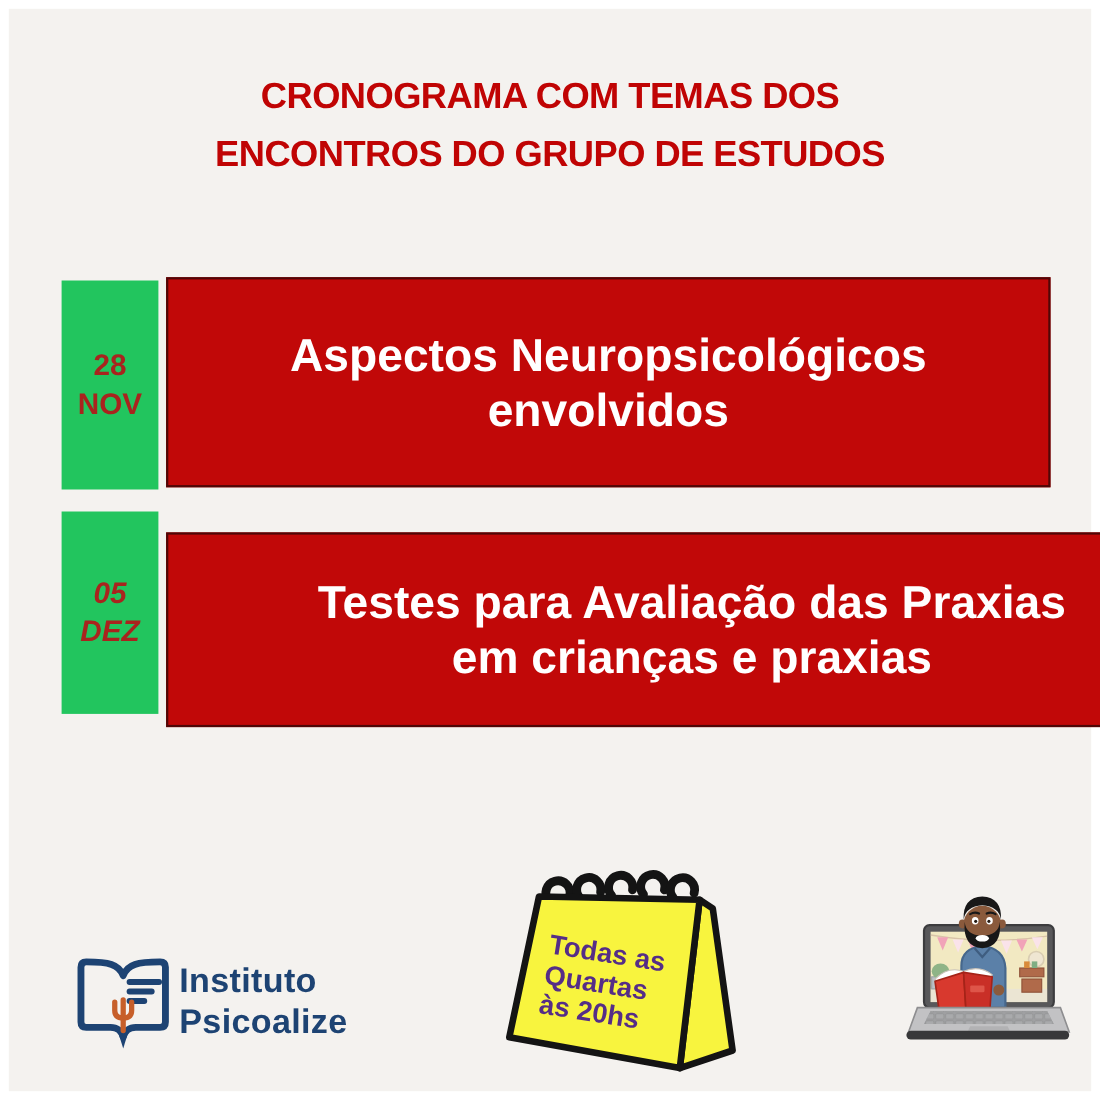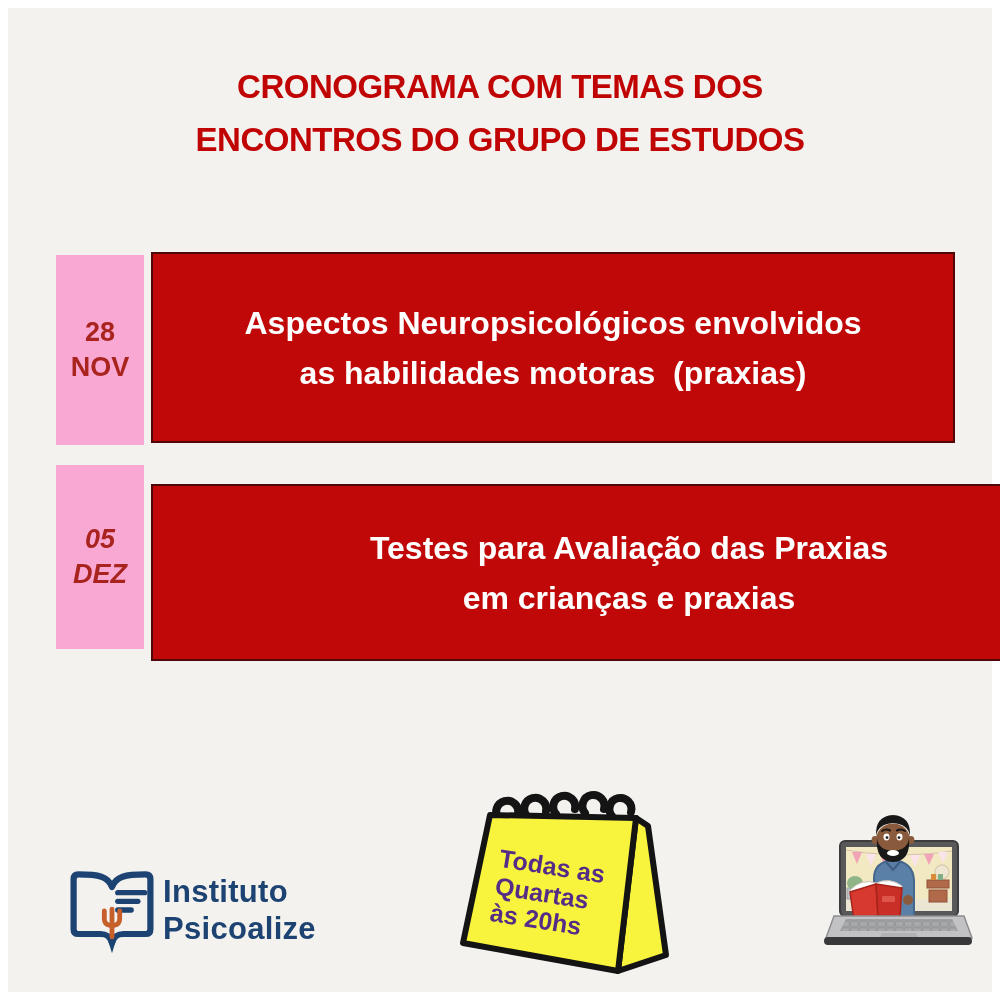--- a/index.html
+++ b/index.html
@@ -6,28 +6,28 @@
   body{width:1000px;height:1000px;background:#ffffff;font-family:"Liberation Sans",sans-serif;}
   .poster{position:relative;width:1000px;height:1000px;background:#ffffff;overflow:hidden;}
   .inner{position:absolute;left:8px;top:8px;right:8px;bottom:8px;background:#f4f2ef;}
 
   
   .title{position:absolute;left:0;right:0;top:52px;margin:0;text-align:center;
          color:#c00404;font-size:33px;font-weight:bold;line-height:53px;letter-spacing:-0.5px;}
   .title span{display:block;}
 
   
-  .date-box{position:absolute;background:#f9a8d4;color:#a9241e;font-weight:bold;
+  .date-box{position:absolute;background:#22c55e;color:#a9241e;font-weight:bold;
             font-size:27px;line-height:35px;display:flex;flex-direction:column;
             align-items:center;justify-content:center;text-align:center;}
   .date-1{left:48px;top:247px;width:88px;height:190px;}
   .date-2{left:48px;top:457px;width:88px;height:184px;font-style:italic;}
 
   .topic-box{position:absolute;background:#c10808;border:2px solid #4f0707;box-sizing:border-box;
-             color:#ffffff;font-weight:bold;font-size:32px;line-height:50px;
+             color:#ffffff;font-weight:bold;font-size:42px;line-height:50px;
              display:flex;flex-direction:column;align-items:center;justify-content:center;text-align:center;}
   .topic-1{left:143px;top:244px;width:804px;height:191px;}
   .topic-2{left:143px;top:476px;width:956px;height:177px;}
   .topic-line{white-space:pre-wrap;display:block;}
 
   
   .logo{position:absolute;left:56px;top:854px;display:flex;align-items:center;}
   .logo svg{width:96px;height:96px;display:block;}
   .logo-text{margin-left:3px;color:#1d4373;font-size:31px;font-weight:bold;line-height:37px;letter-spacing:0.3px;}
   .logo-text span{display:block;}
@@ -47,21 +47,20 @@
       <span>CRONOGRAMA COM TEMAS DOS</span>
       <span>ENCONTROS DO GRUPO DE ESTUDOS</span>
     </h1>
 
     <div class="date-box date-1">
       <span>28</span>
       <span>NOV</span>
     </div>
     <div class="topic-box topic-1">
       <span class="topic-line">Aspectos Neuropsicológicos envolvidos</span>
-      <span class="topic-line">as habilidades motoras  (praxias)</span>
     </div>
 
     <div class="date-box date-2">
       <span>05</span>
       <span>DEZ</span>
     </div>
     <div class="topic-box topic-2">
       <span class="topic-line">Testes para Avaliação das Praxias</span>
       <span class="topic-line">em crianças e praxias</span>
     </div>

